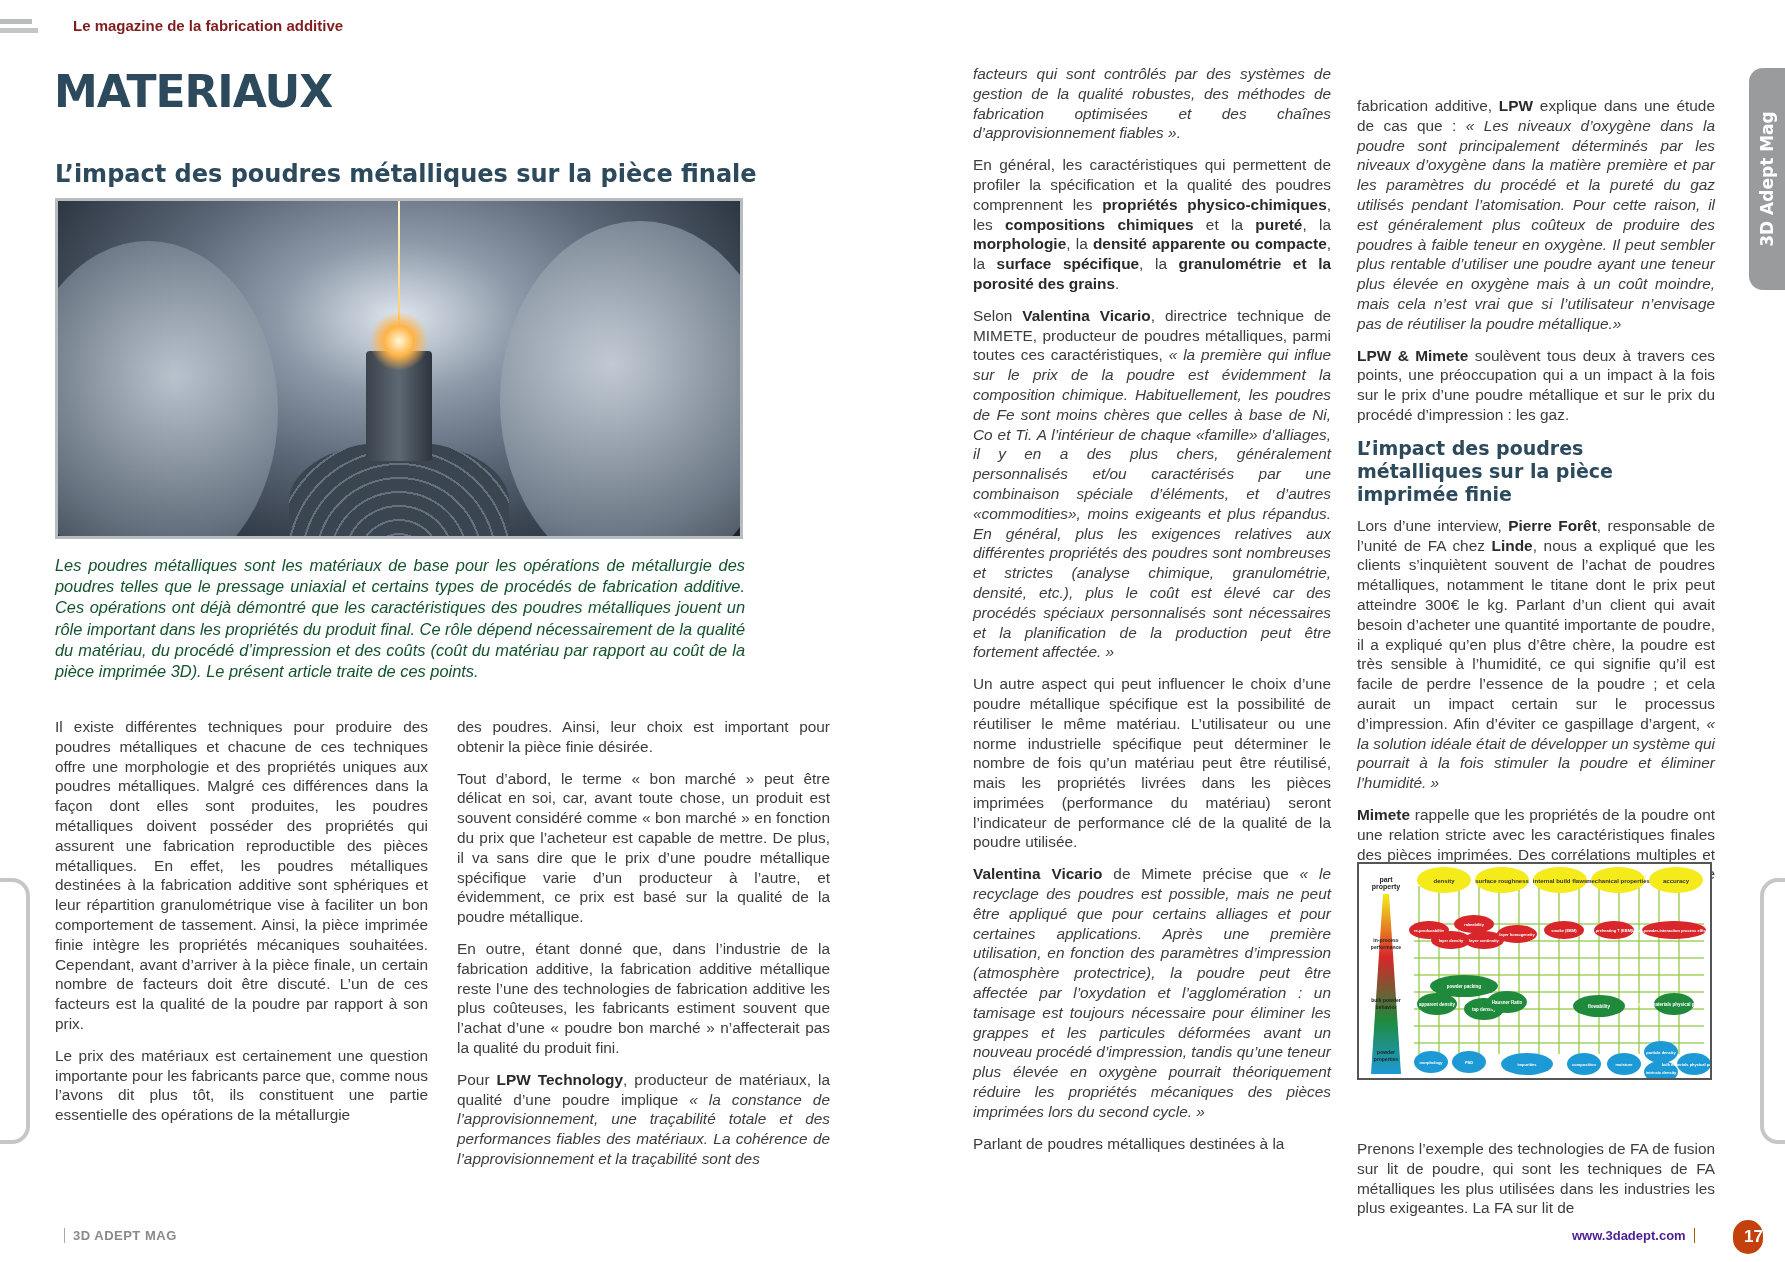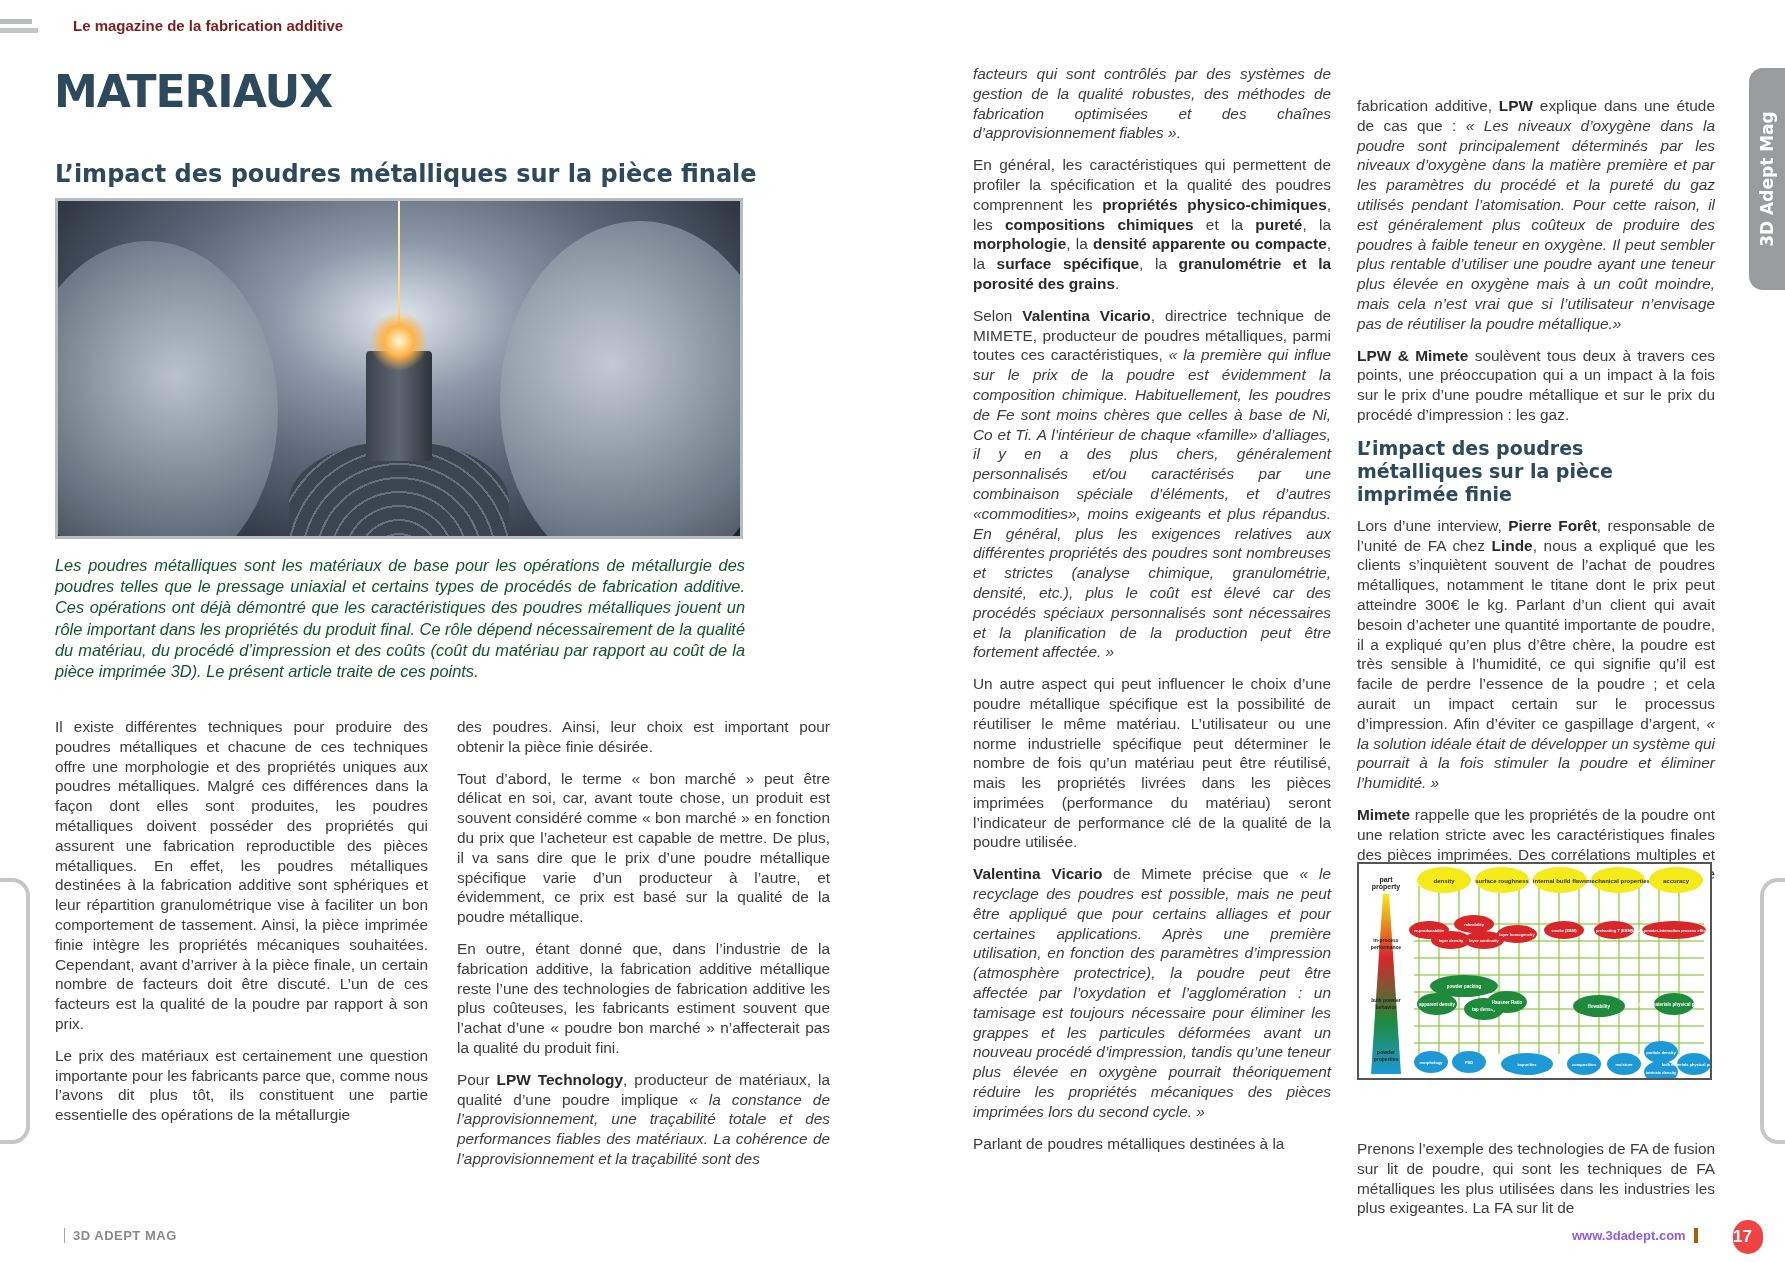--- a/index.html
+++ b/index.html
@@ -29,22 +29,22 @@
     .c1 { left:55px; top:717px; width:373px; }
     .c2 { left:457px; top:717px; width:373px; }
     .c3 { left:973px; top:64px; width:358px; }
     .c4 { left:1357px; top:64px; width:358px;margin-top:32px; }
     .side-tab { right:0; top:68px; width:36px; height:222px; background:#999b9d; border-radius:14px 0 0 14px; }
     .side-tab span { position:absolute; left:50%; top:50%; transform:translate(-50%,-50%) rotate(-90deg); white-space:nowrap; color:#fff; font-family:"DejaVu Sans", sans-serif; font-weight:bold; font-size:17px; }
     .bracket-l { left:-20px; top:878px; width:42px; height:258px; border:4px solid #c6c6c6; border-radius:18px; }
     .bracket-r { left:1760px; top:878px; width:60px; height:258px; border:4px solid #c6c6c6; border-radius:18px; }
     .diagram { left:1357px; top:862px; width:355px; height:218px; border:2px solid #555; box-sizing:border-box; background:#fff; }
     .foot-l { left:64px; top:1228px; font-size:13px; font-weight:bold; color:#8a8a8a; border-left:1px solid #aaa; padding-left:8px; letter-spacing:.5px; }
-    .foot-r { left:1572px; top:1228px; font-size:13px; font-weight:bold; color:#8b5cf6; padding-right:8px; border-right:4px solid #a16207; }
-    .page-num { left:1733px; top:1220px; width:30px; height:34px; border-radius:15px; background:#ef4444; color:#fff; font-weight:bold; font-size:17px; text-align:left; line-height:34px; }
+    .foot-r { left:1572px; top:1228px; font-size:13px; font-weight:bold; color:#4c1d95; padding-right:8px; border-right:1px solid #a16207; }
+    .page-num { left:1733px; top:1220px; width:30px; height:34px; border-radius:15px; background:#c2410c; color:#fff; font-weight:bold; font-size:17px; text-align:right; line-height:34px; }
     .diagram text { font-family:"Liberation Sans", sans-serif; }
   </style>
 </head>
 <body>
 
 <div class="abs hdr-bars">
     <div></div>
     <div></div>
   </div>
 <div class="abs hdr-tag">Le magazine de la  fabrication additive</div>

